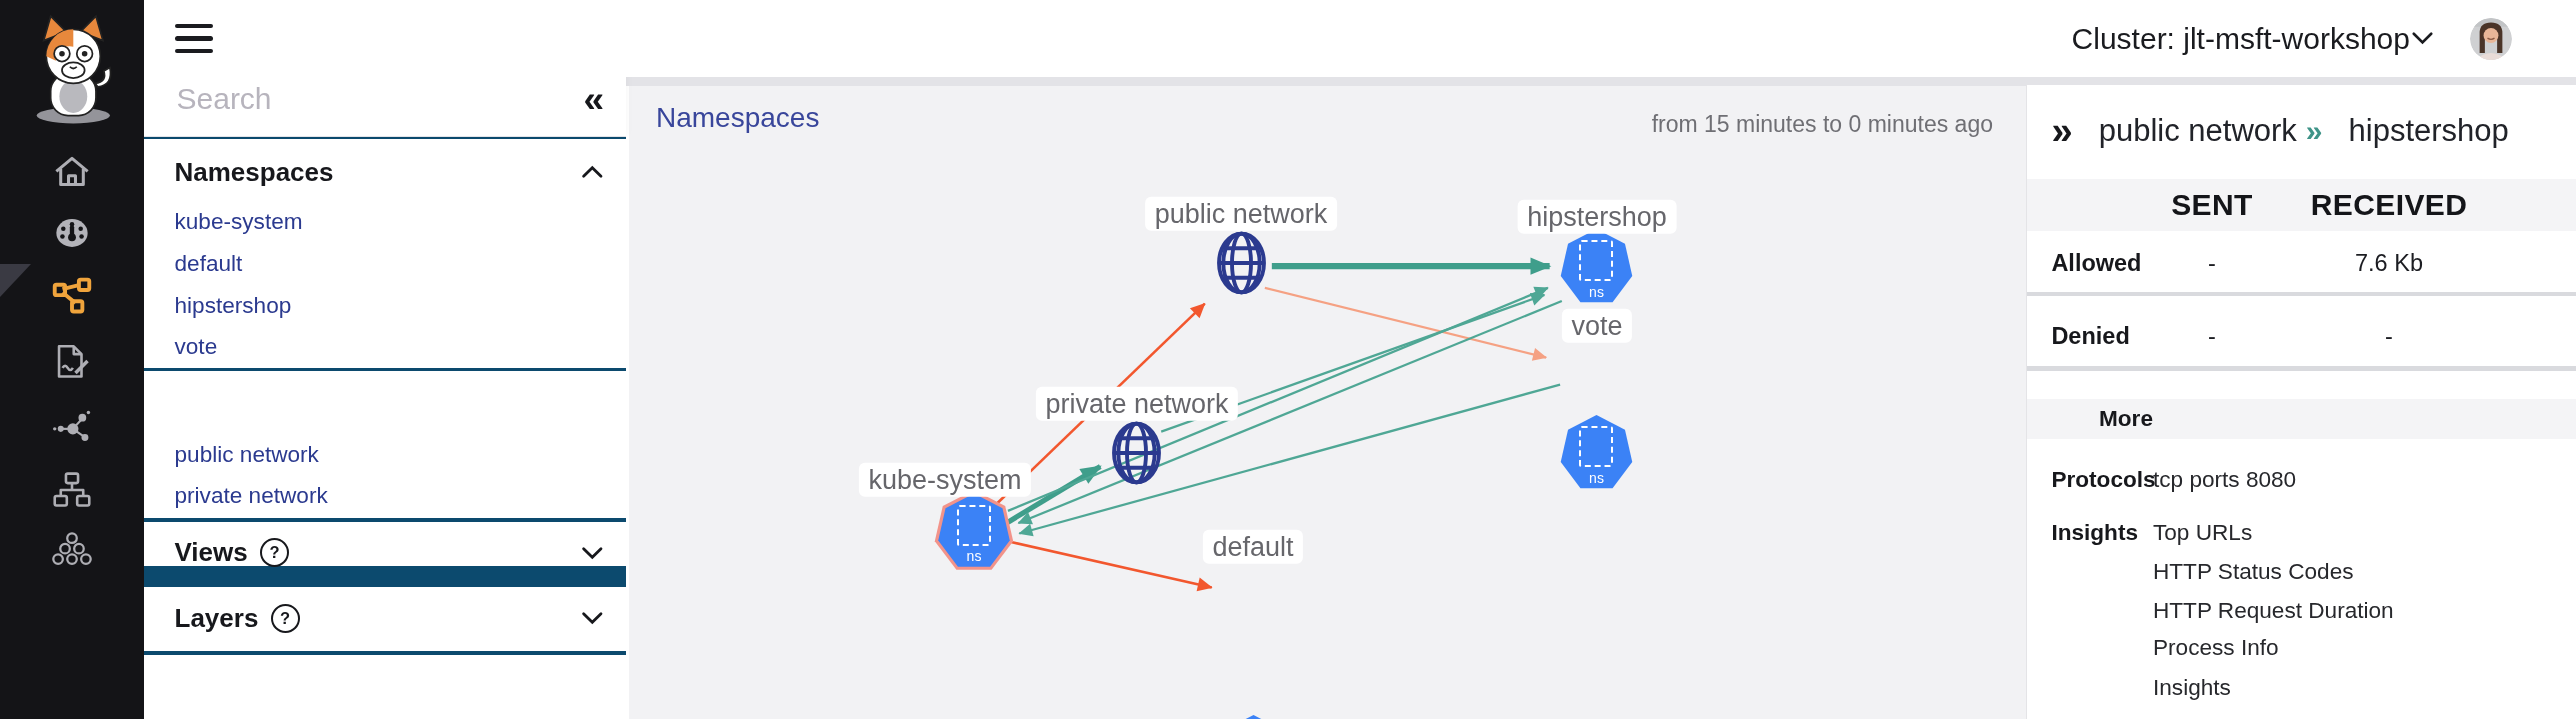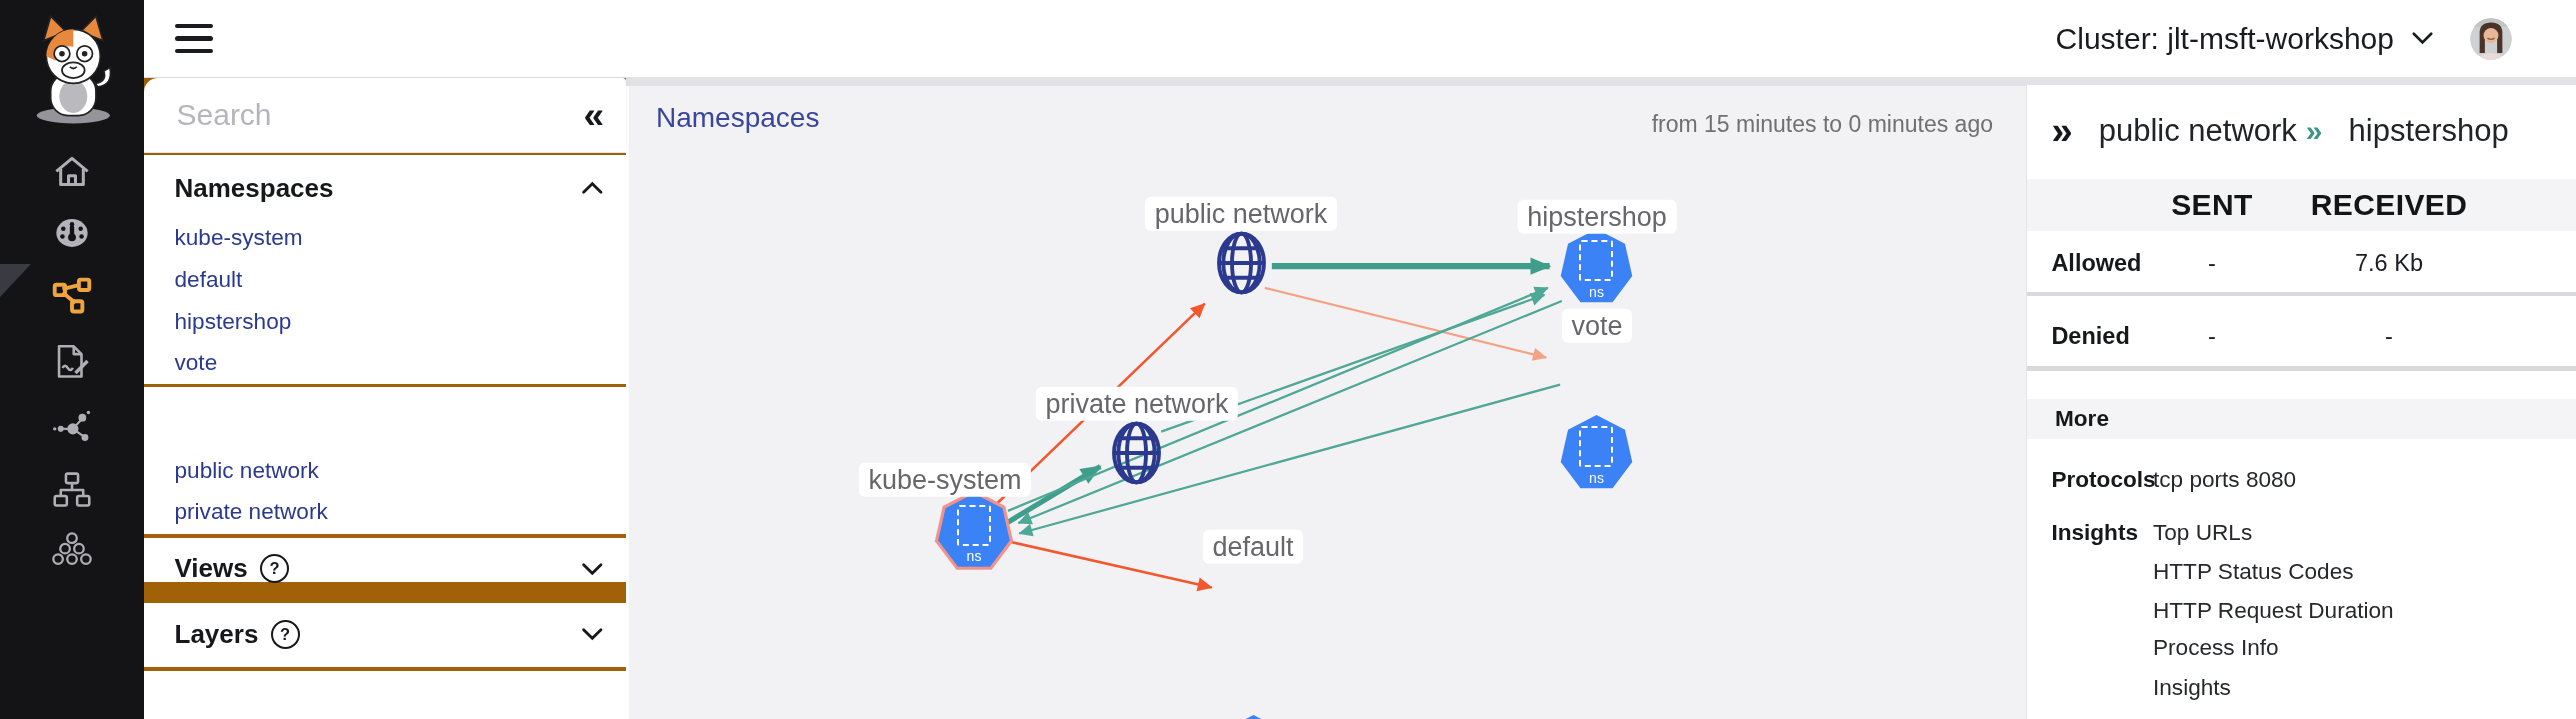--- a/index.html
+++ b/index.html
@@ -8,26 +8,26 @@
   
   .rail{position:absolute;left:0;top:0;width:144px;height:719px;background:#141417;z-index:30;}
   .rail-logo{position:absolute;left:0;top:3.5px;width:144px;height:122px;}
   .rail-btn{position:absolute;left:0;width:144px;height:40px;display:flex;align-items:center;justify-content:center;cursor:pointer;}
   .notch{position:absolute;left:0;top:264px;width:0;height:0;border-top:33px solid #3a3a43;border-right:31px solid transparent;}
   
   .topbar{position:absolute;left:144px;top:0;width:2432px;height:77px;background:#fff;display:flex;align-items:center;z-index:20;}
   .burger{margin-left:31px;width:38px;height:29px;display:flex;flex-direction:column;justify-content:space-between;cursor:pointer;}
   .burger span{display:block;height:4.4px;border-radius:2.6px;background:#1a1b1f;}
   .app-title{margin-left:33px;font-size:38px;font-weight:800;letter-spacing:0.3px;color:#17181c;}
-  .cluster{margin-left:auto;display:flex;align-items:center;gap:18px;cursor:pointer;}
+  .cluster{margin-left:auto;display:flex;align-items:center;gap:2px;cursor:pointer;}
   .cluster-label{font-size:30px;color:#1a1b1f;}
   .avatar{margin-left:37px;margin-right:64px;width:42px;height:42px;border-radius:50%;overflow:hidden;cursor:pointer;flex:0 0 auto;}
   .top-divider{position:absolute;left:144px;top:77px;width:2432px;height:8.7px;background:#e3e3e7;z-index:10;}
   
-  .sidebar{position:absolute;left:144px;top:78px;width:482px;height:641px;background:#a16207;z-index:15;}
+  .sidebar{position:absolute;left:144px;top:62px;width:482px;height:641px;background:#0c4a6e;z-index:15;}
   .card{position:absolute;left:0;width:482px;background:#fff;}
   .search-card{top:0;height:75px;border-radius:14px 3.5px 0 0;border-bottom:1.7px solid #e4e4e8;
                display:flex;align-items:center;padding:0 24.4px 0 30.5px;box-sizing:border-box;box-shadow:0 -3.5px 8.7px rgba(0,0,0,.05);}
   .search-card input{flex:1;border:none;outline:none;background:transparent;font-family:inherit;font-size:30px;color:#444;}
   .search-card input::placeholder{color:#b7b4bd;}
   .search-ic{margin-right:19px;cursor:pointer;}
   .collapse-ic{font-size:37px;font-weight:700;color:#17181c;cursor:pointer;line-height:1;}
   .sec-head{position:absolute;left:30.5px;right:22.6px;height:44px;transform:translateY(-50%);
             display:flex;align-items:center;cursor:pointer;}
   .sec-title{font-size:26px;font-weight:700;color:#17181c;}
@@ -59,21 +59,21 @@
   .p-sep{font-size:30px;font-weight:700;color:#3f9488;line-height:1;margin-left:-5.2px;}
   .band{position:absolute;left:0;width:550px;background:#f4f4f6;}
   .t-headband{top:94px;height:52px;}
   .col-h{position:absolute;top:0;height:52px;display:flex;align-items:center;transform:translateX(-50%);
          font-size:30px;font-weight:700;letter-spacing:0.4px;color:#141519;}
   .t-row{position:absolute;left:0;width:550px;height:63px;}
   .t-row .rl{position:absolute;left:24.4px;top:50%;transform:translateY(-50%);font-size:23.5px;font-weight:700;}
   .cell{position:absolute;top:50%;transform:translate(-50%,-50%);font-size:23.5px;color:#1c1d22;}
   .rule{position:absolute;left:0;width:550px;background:#d9dade;}
   .more-band{top:314px;height:40px;display:flex;align-items:center;}
-  .more-band span{margin-left:28px;font-size:22.6px;font-weight:700;}
+  .more-band span{margin-left:72px;font-size:22.6px;font-weight:700;}
   .kv-label{position:absolute;left:24.4px;transform:translateY(-50%);font-size:22.6px;font-weight:700;color:#17181c;}
   .kv-value{position:absolute;left:126px;transform:translateY(-50%);font-size:22.6px;color:#27282c;}
   svg{display:block;}
 </style>
 </head>
 <body>
 
 <aside class="rail">
   <div class="rail-logo">
     <svg width="144" height="122" viewBox="0 0 165 140">

